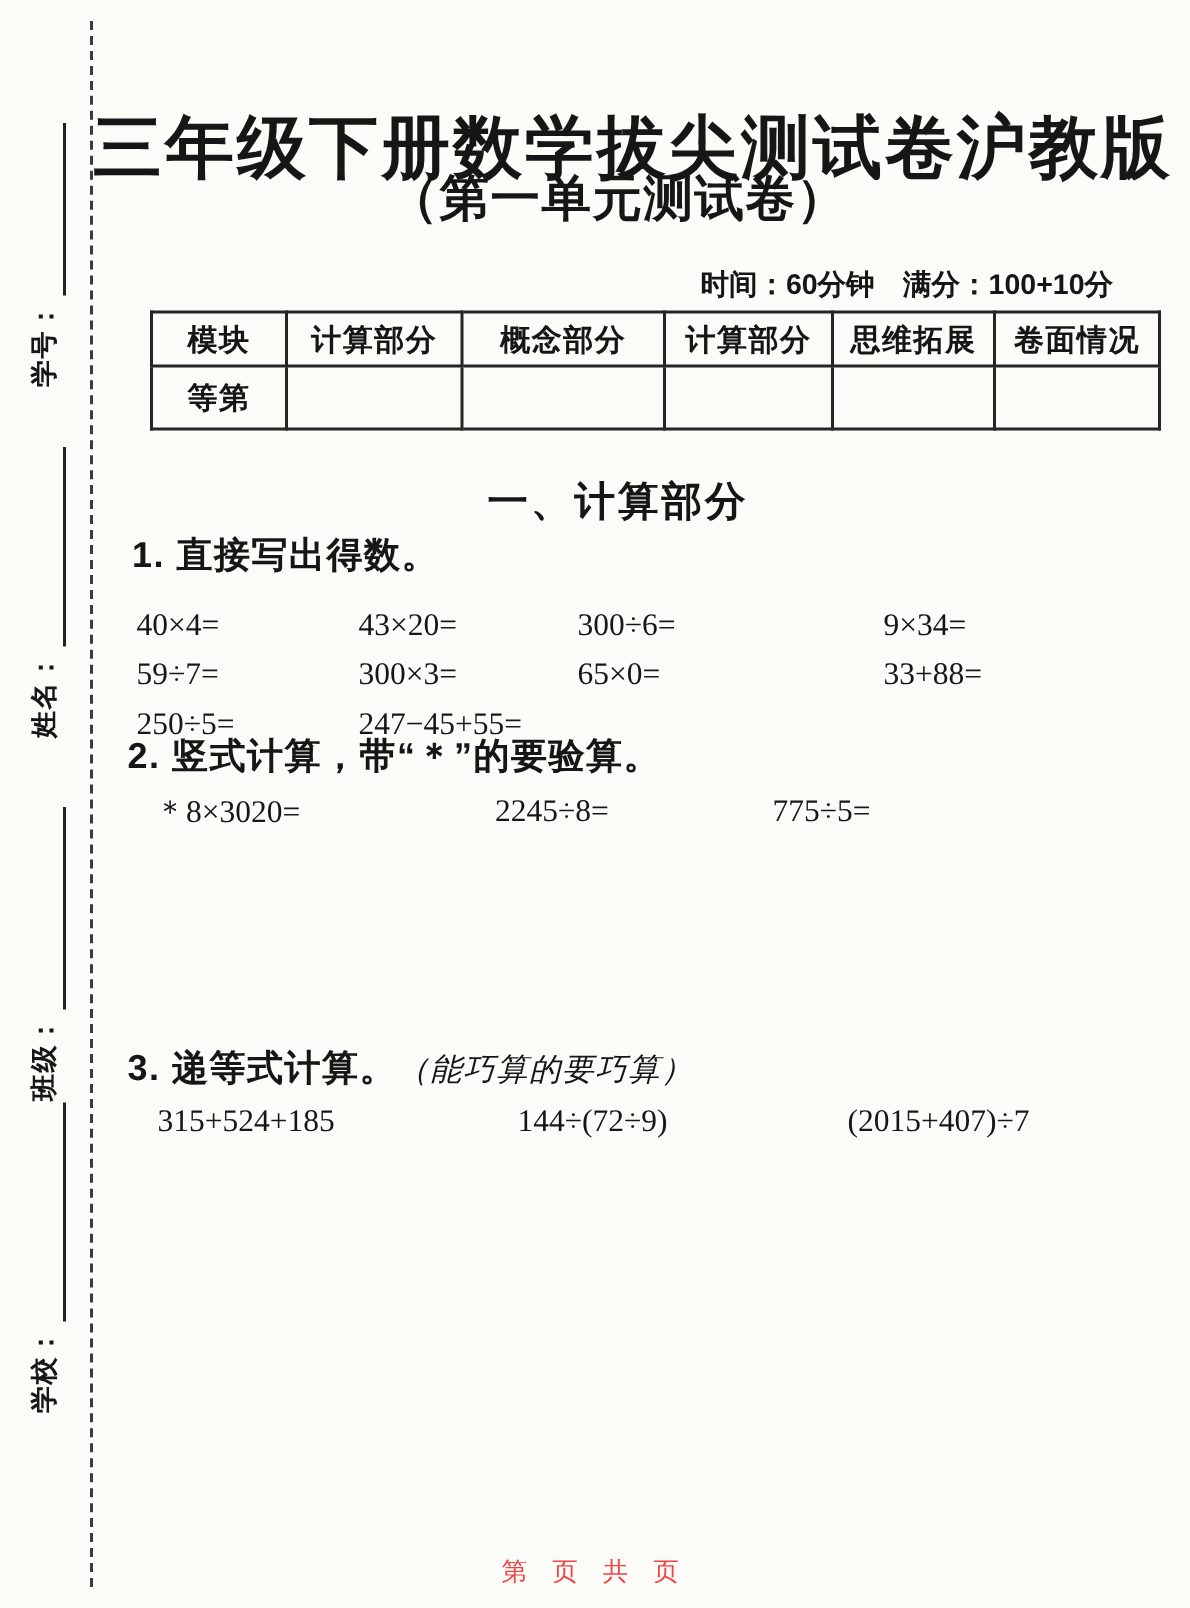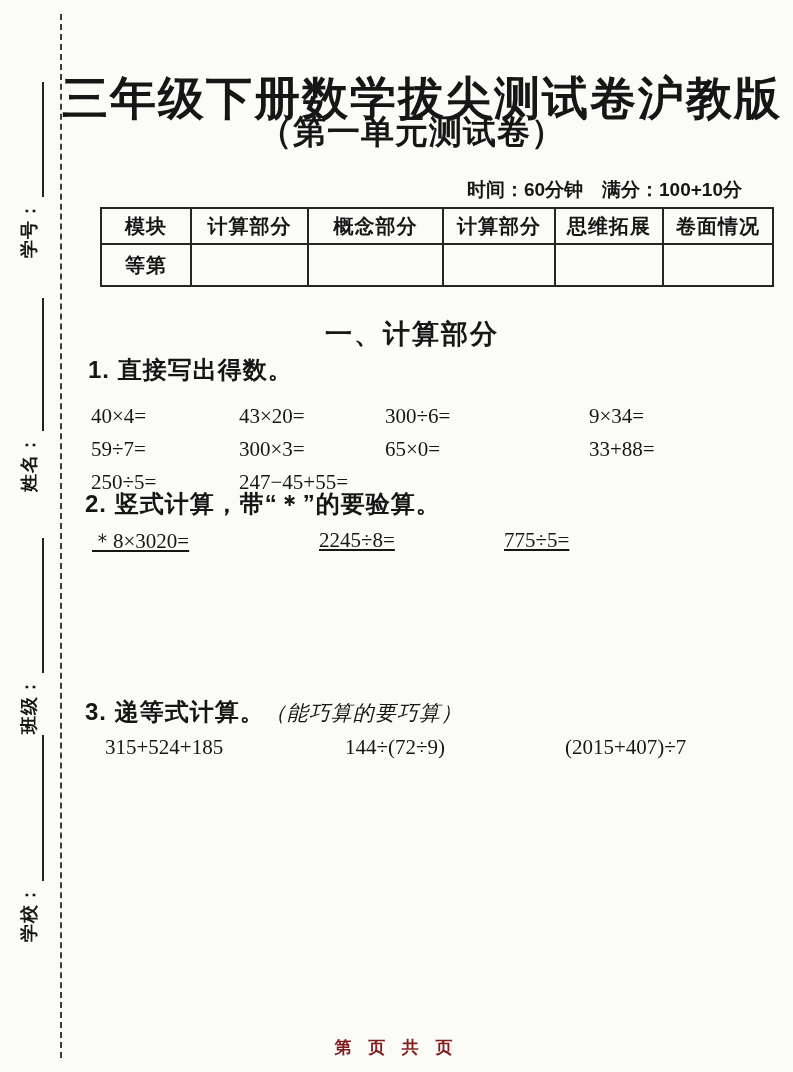--- a/index.html
+++ b/index.html
@@ -112,41 +112,39 @@
   }
   .grid { position: absolute; display: grid; }
   .q1-grid {
     left: 91px; top: 388px; width: 660px;
     grid-template-columns: 148px 146px 204px auto;
     grid-auto-rows: 33px;
     align-items: center;
     margin-top: 12px;
   }
   .q2-grid {
-    left: 92px; top: 524px; width: 662px;
+    left: 103px; top: 524px; width: 662px;
     grid-template-columns: 227px 185px auto;
     grid-auto-rows: 33px;
     align-items: center;
-    text-decoration: underline;
   }
   .q3-grid {
     left: 105px; top: 730px; width: 660px;
     grid-template-columns: 240px 220px auto;
     grid-auto-rows: 34px;
     align-items: center;
   }
 
   
   .page-footer {
     left: 0; top: 1036px; width: 793px;
     text-align: center;
     font-size: 17px;
     letter-spacing: 6px;
-    color: #7f1d1d;
-    font-weight: bold;
+    color: #ef4444;
   }
 </style>
 </head>
 <body>
 
 <div class="seal-line"></div>
 
 <div class="side-group" style="left:14px; top:258px; width:176px;">
   <span class="side-label">学号：</span>
   <span class="side-blank"></span>

